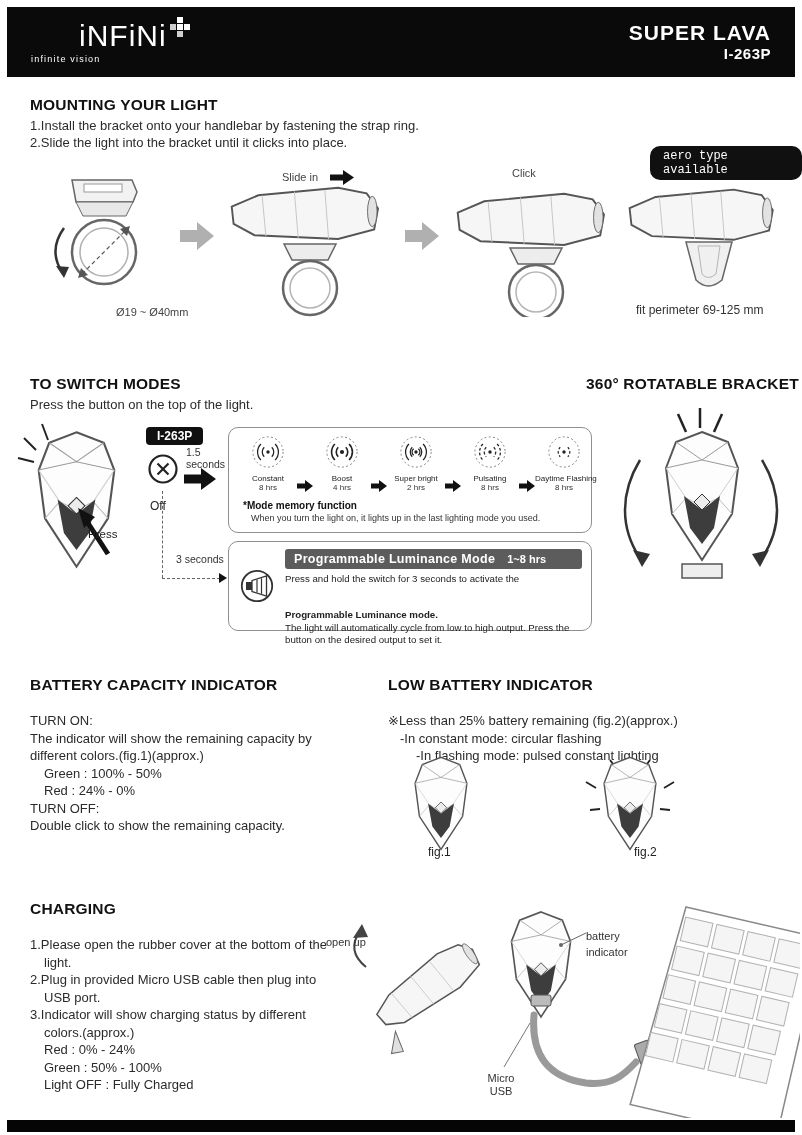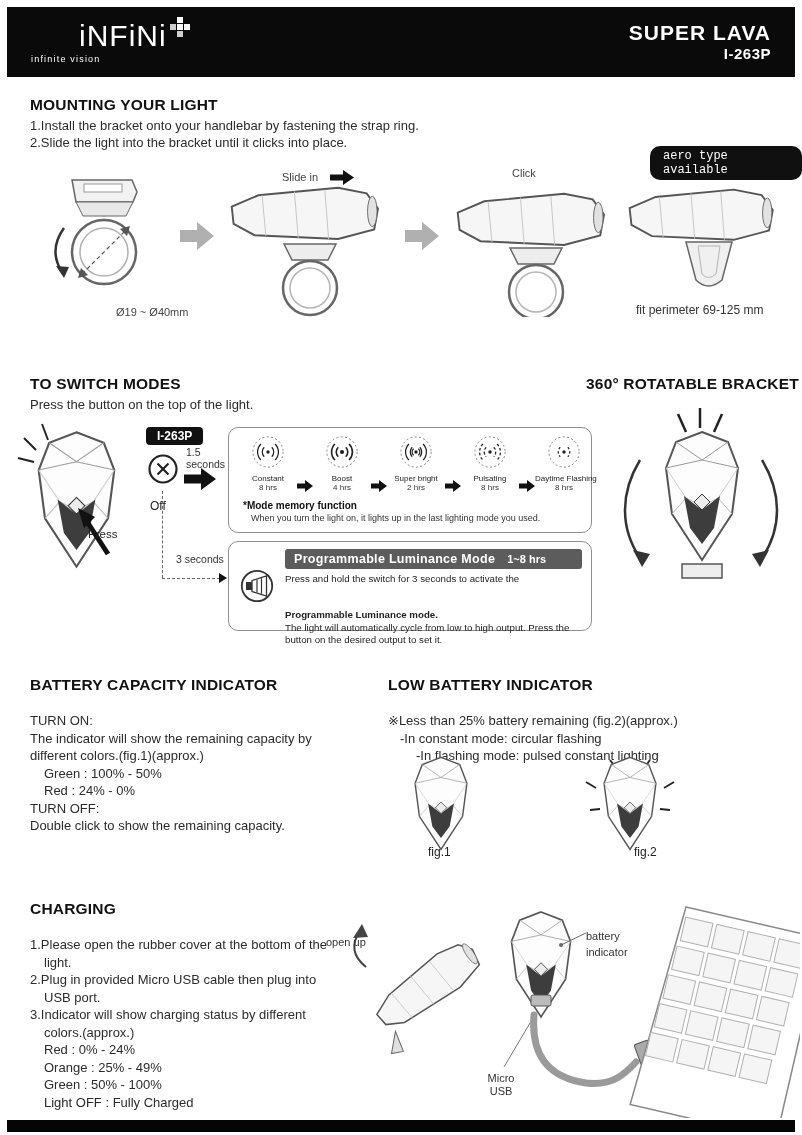--- a/index.html
+++ b/index.html
@@ -340,21 +340,20 @@
   </svg>
   <div class="abs" style="left:428px;top:845px;font-size:12px;color:#222">fig.1</div>
   <div class="abs" style="left:634px;top:845px;font-size:12px;color:#222">fig.2</div>
 
   <div class="abs" style="left:30px;top:900px;width:300px">
     <h2 class="sec-title">CHARGING</h2>
     <div class="body13 hang mt6">1.Please open the rubber cover at the bottom of the light.</div>
     <div class="body13 hang">2.Plug in provided Micro USB cable then plug into USB port.</div>
     <div class="body13 hang">3.Indicator will show charging status by different colors.(approx.)</div>
     <div class="body13 ind">Red : 0% - 24%</div>
-    <div class="body13 ind">Orange : 25% - 49%</div>
     <div class="body13 ind">Green : 50% - 100%</div>
     <div class="body13 ind">Light OFF : Fully Charged</div>
   </div>
 
   <svg class="abs" style="left:318px;top:905px" width="482" height="213" viewBox="0 0 482 213">
 
     <path d="M48 62 Q28 46 42 26" fill="none" stroke="#444" stroke-width="2"></path>
     <path d="M35 33 L44 19 L50 32 Z" fill="#444"></path>
 
     <g transform="translate(44,96) rotate(-35)">

